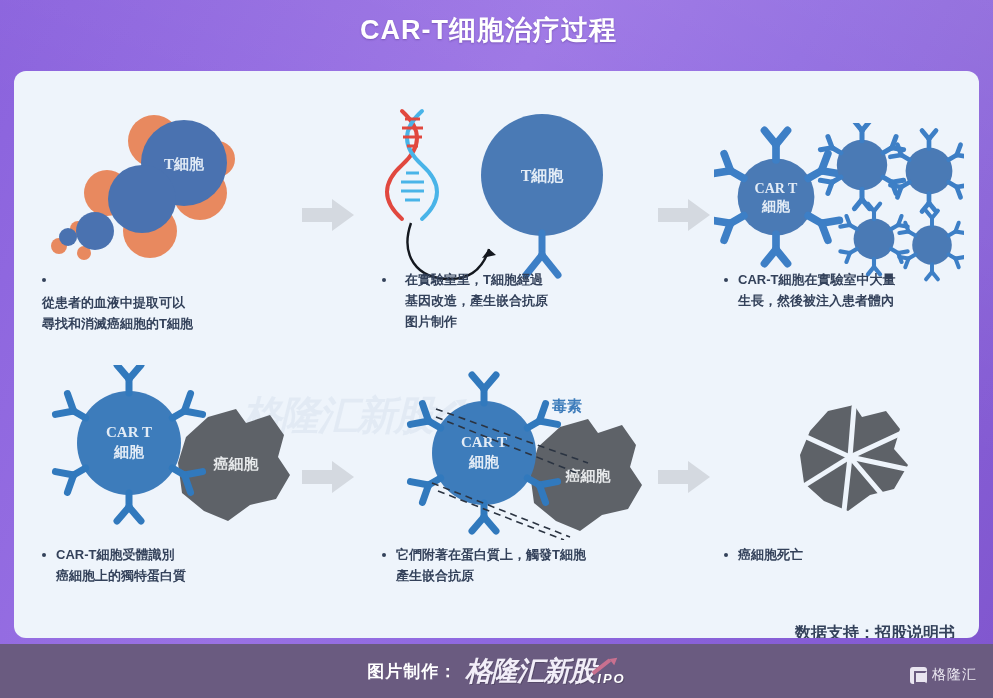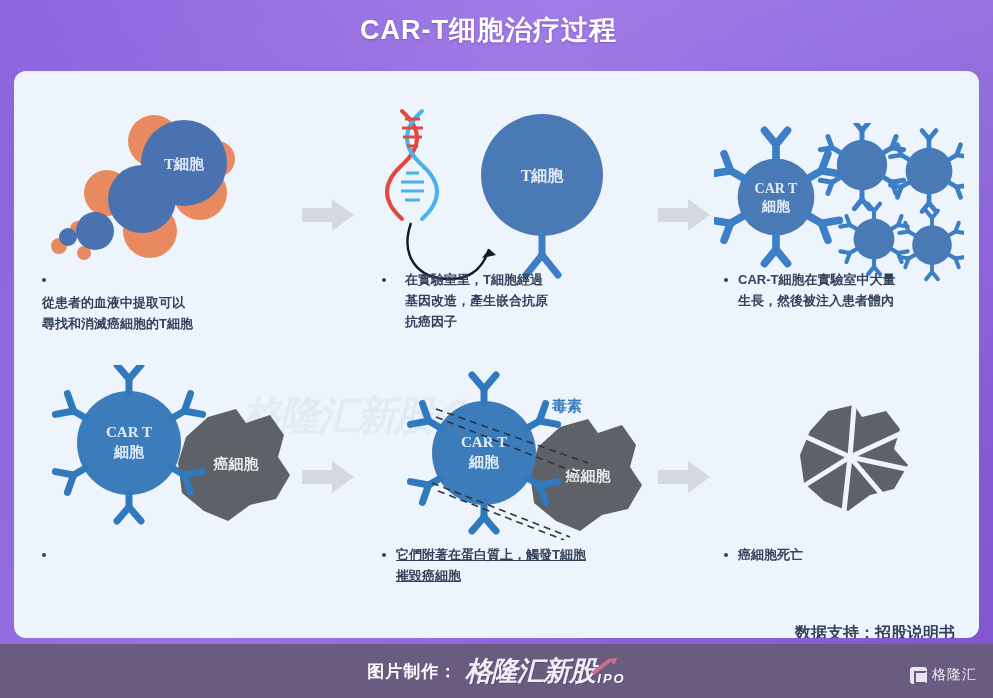--- a/index.html
+++ b/index.html
@@ -186,21 +186,21 @@
           <line x1="168" y1="152" x2="184" y2="172"></line>
         </g>
       </svg>
     </div>
 
     <div class="caption" style="left:368px;top:198px;width:300px;gap:19px;">
       <span class="bullet"></span>
       <span class="cap-lines">
         <span>在實驗室里，T細胞經過</span>
         <span>基因改造，產生嵌合抗原</span>
-        <span>抗癌因子</span>
+        <span>图片制作</span>
       </span>
     </div>
 
     <svg class="arrow-sep" style="left:640px;top:124px;" width="60" height="40" viewBox="0 0 60 40">
       <path d="M4 13 H34 V4 L56 20 L34 36 V27 H4 Z" fill="#d4d9e0"></path>
     </svg>
 
     <div class="panel" style="left:700px;top:52px;width:250px;height:160px;">
       <svg width="250" height="160" viewBox="0 0 250 160">
         <defs>
@@ -310,20 +310,24 @@
               </g>
           </g>
         </g>
         <text x="97" y="72" font-family="Liberation Serif, serif" font-size="15" font-weight="bold" fill="#e3ecf6" text-anchor="middle">CAR T</text>
         <text x="97" y="92" font-family="Liberation Serif, serif" font-size="15" font-weight="bold" fill="#e3ecf6" text-anchor="middle">細胞</text>
       </svg>
     </div>
 
     <div class="caption" style="left:28px;top:473px;width:290px;">
       <span class="bullet"></span>
+      <span class="cap-lines">
+        <span>CAR-T細胞受體識別</span>
+        <span>癌細胞上的獨特蛋白質</span>
+      </span>
     </div>
 
     <svg class="arrow-sep" style="left:284px;top:386px;" width="60" height="40" viewBox="0 0 60 40">
       <path d="M4 13 H34 V4 L56 20 L34 36 V27 H4 Z" fill="#d4d9e0"></path>
     </svg>
 
     <div class="panel" style="left:378px;top:294px;width:280px;height:175px;">
       <svg width="280" height="175" viewBox="0 0 280 175">
         <path d="M168 62 L196 54 L206 68 L230 60 L244 80 L238 102 L250 120 L236 144 L210 150 L188 166 L164 156 L142 138 L138 108 L146 82 Z" fill="#5e6268"></path>
         <text x="196" y="116" font-family="Liberation Serif, serif" font-size="15" font-weight="bold" fill="#e6e8ea" text-anchor="middle">癌細胞</text>
@@ -370,25 +374,25 @@
           <line x1="44" y1="44" x2="196" y2="98"></line>
           <line x1="44" y1="52" x2="190" y2="110"></line>
           <line x1="40" y1="118" x2="178" y2="172"></line>
           <line x1="46" y1="126" x2="172" y2="175"></line>
         </g>
 
         <text x="160" y="46" font-family="Liberation Serif, serif" font-size="15" font-weight="bold" fill="#3d7cbb">毒素</text>
       </svg>
     </div>
 
-    <div class="caption" style="left:368px;top:473px;width:320px;text-decoration:underline;">
+    <div class="caption" style="left:368px;top:473px;width:320px;">
       <span class="bullet"></span>
       <span class="cap-lines">
         <span>它們附著在蛋白質上，觸發T細胞</span>
-        <span>摧毀癌細胞</span>
+        <span>產生嵌合抗原</span>
       </span>
     </div>
 
     <svg class="arrow-sep" style="left:640px;top:386px;" width="60" height="40" viewBox="0 0 60 40">
       <path d="M4 13 H34 V4 L56 20 L34 36 V27 H4 Z" fill="#d4d9e0"></path>
     </svg>
 
     <div class="panel" style="left:752px;top:332px;width:190px;height:140px;">
       <svg width="190" height="140" viewBox="0 0 190 140">
         <g>

